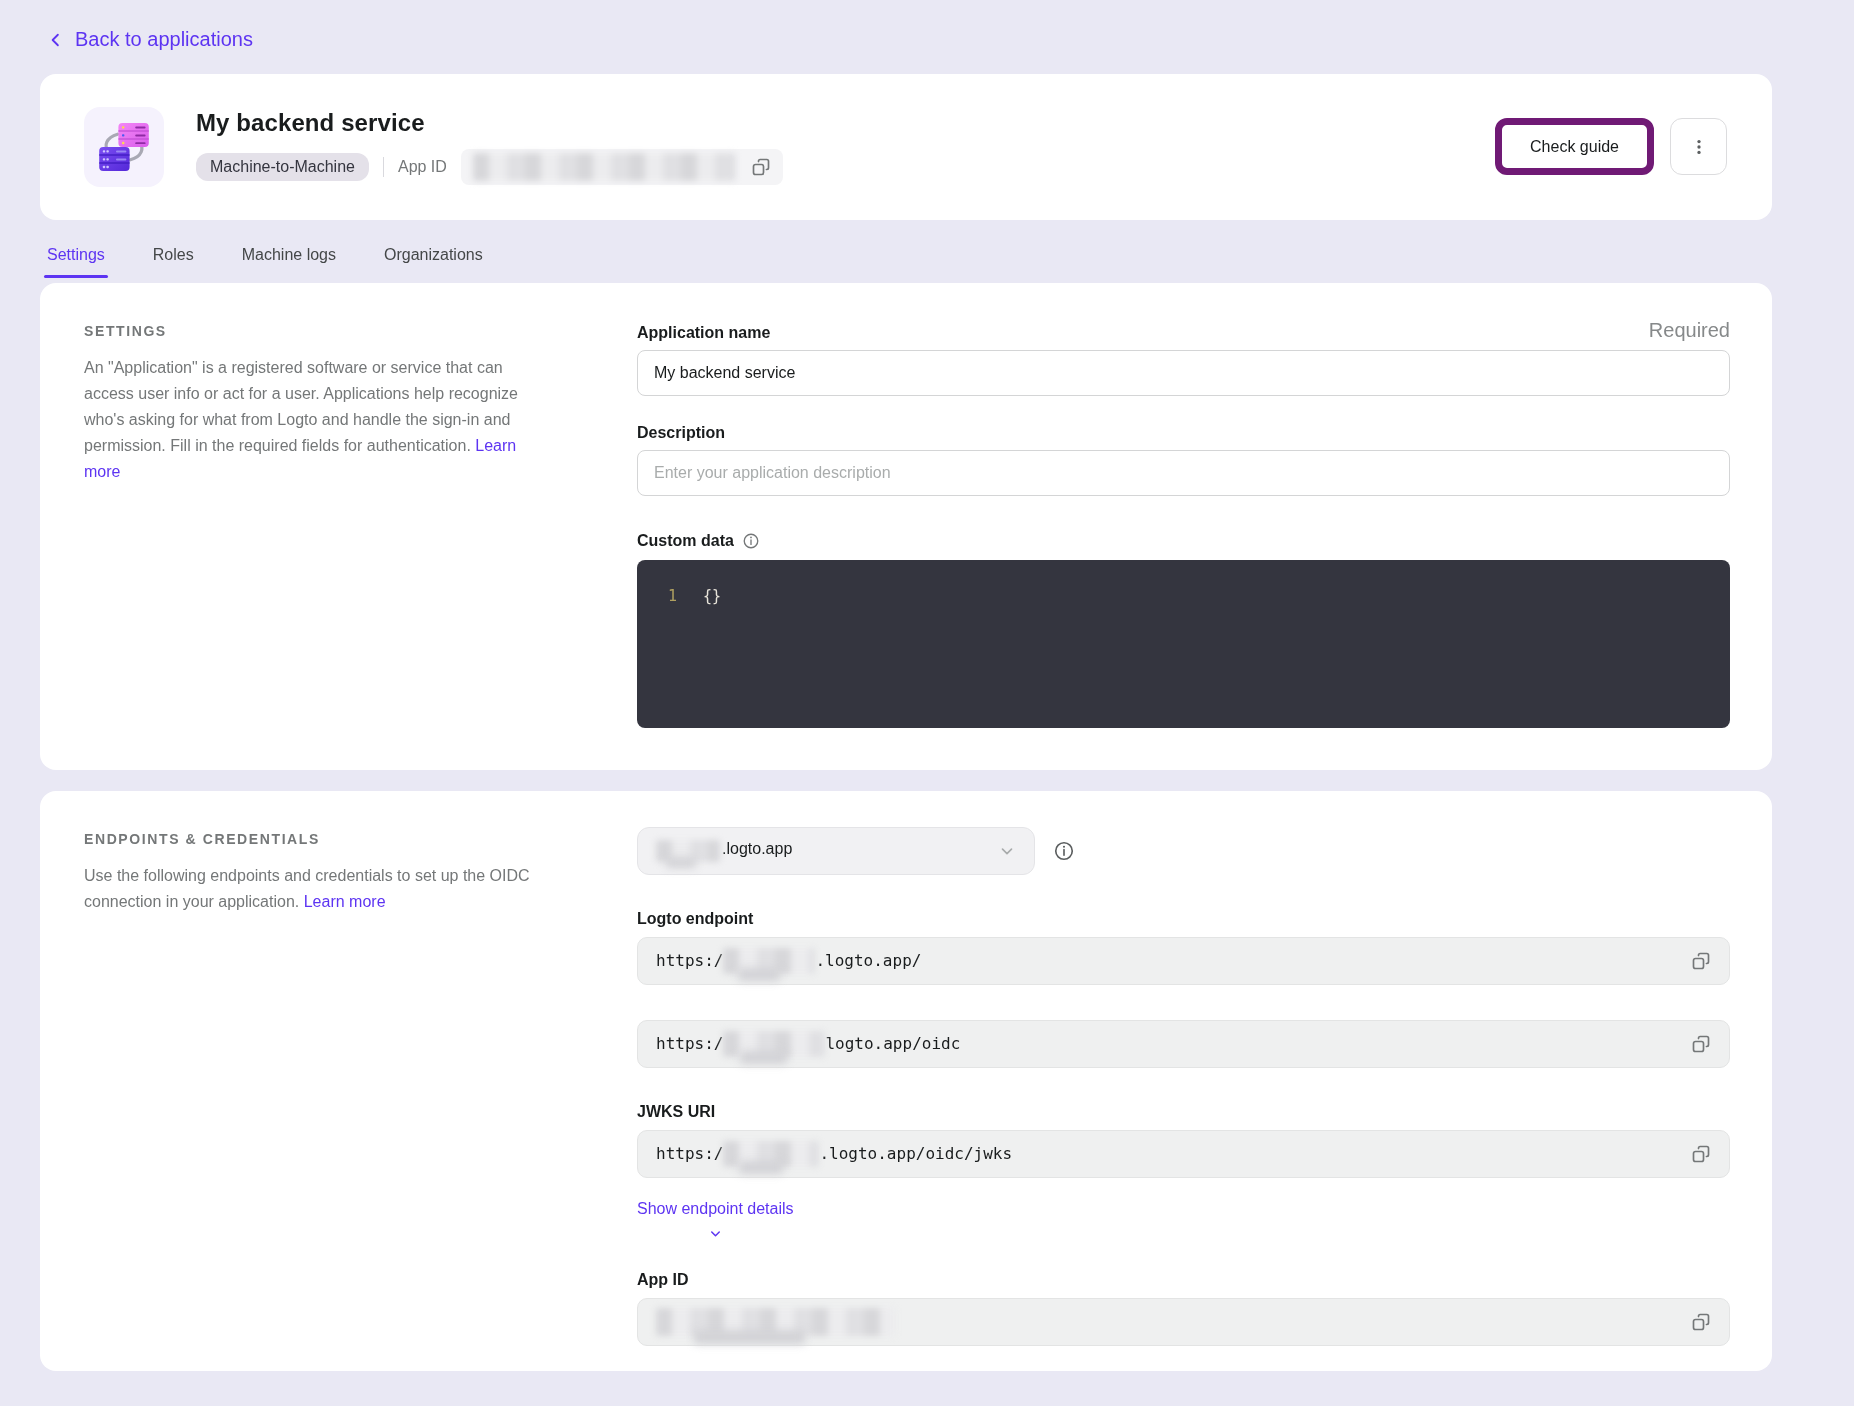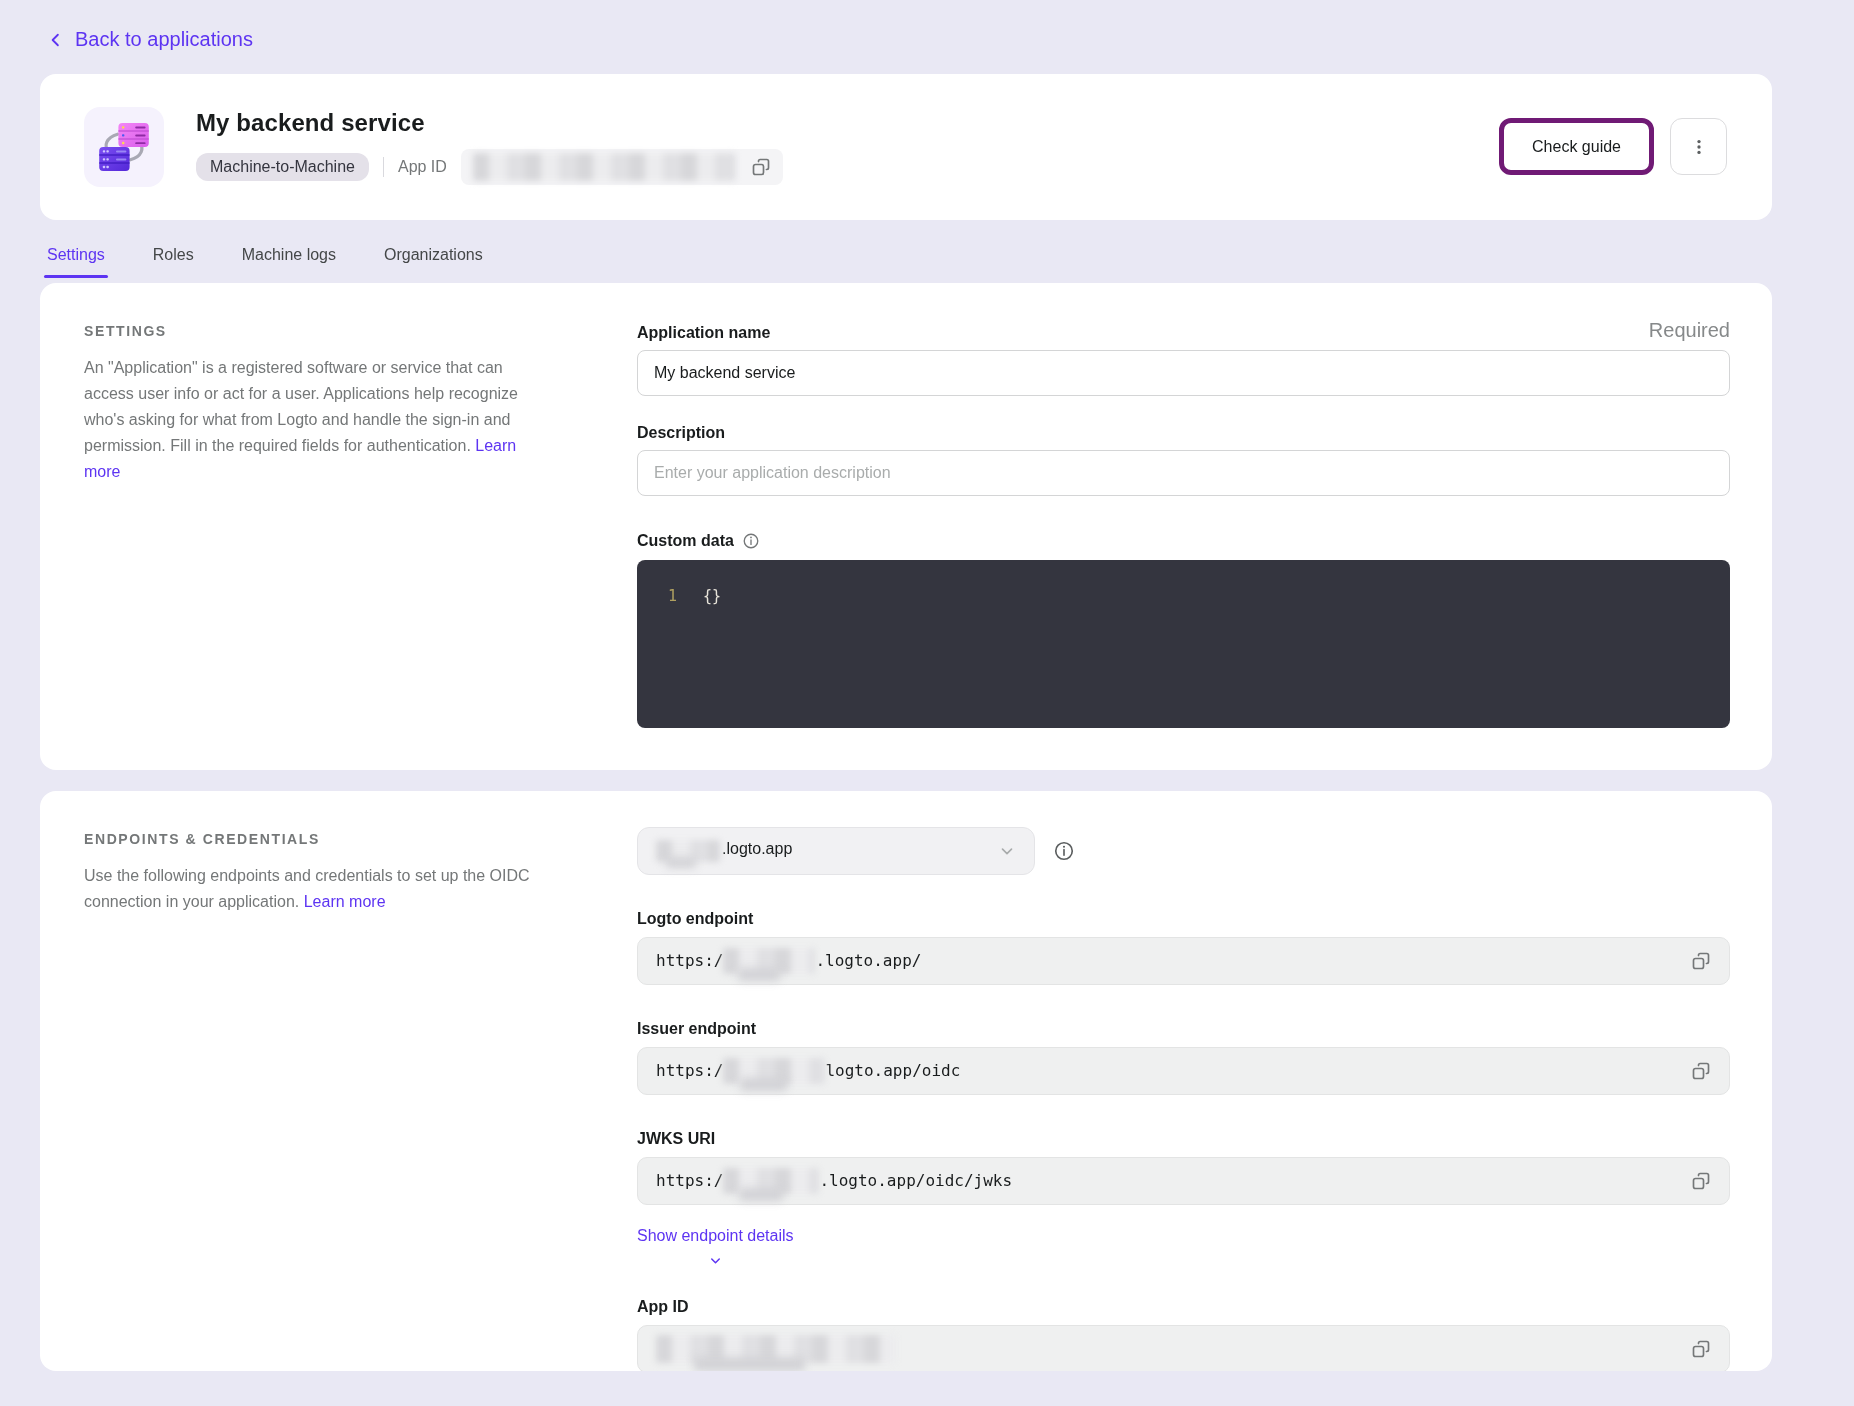--- a/index.html
+++ b/index.html
@@ -40,21 +40,21 @@
     padding:5px 14px; border-radius:12px; line-height:18px;
   }
   .v-divider { width:1px; height:20px; background:#d9d9de; }
   .appid-label { color:#747778; font-size:16px; }
   .appid-chip {
     background:#f4f4f6; border-radius:8px; height:36px;
     display:flex; align-items:center; gap:14px; padding:0 10px 0 12px;
   }
   .header-actions { display:flex; gap:16px; align-items:center; }
   .btn-outline {
-    background:#fff; border:5px solid #701a75; border-radius:12px;
+    background:#fff; border:7px solid #701a75; border-radius:12px;
     font-family:inherit; font-size:16px; font-weight:500; color:#191c1d;
     padding:0 28px; height:57px; cursor:pointer;
   }
   .btn-kebab {
     background:#fff; border:1px solid #dcdcde; border-radius:12px;
     width:57px; height:57px; display:flex; align-items:center; justify-content:center;
     cursor:pointer;
   }
 
   
@@ -322,21 +322,20 @@
             <button class="copy-btn">
               <svg width="20" height="20" viewBox="0 0 24 24" fill="none" stroke="#747778" stroke-width="2" stroke-linecap="round" style="transform:scaleX(-1);">
                   <rect x="9" y="9" width="12" height="12" rx="2.5"></rect>
                   <path d="M5.5 15H5a2 2 0 0 1-2-2V5a2 2 0 0 1 2-2h8a2 2 0 0 1 2 2v.5"></path>
                 </svg>
             </button>
           </div>
         </div>
 
         <div class="mt35">
-          <div class="ep-label">Issuer endpoint</div>
           <div class="ep-field">
             <span class="ep-text">
               <span>https:/</span><span class="redact tail" style="width:102px; height:26px;"></span><span>logto.app/oidc</span>
             </span>
             <button class="copy-btn">
               <svg width="20" height="20" viewBox="0 0 24 24" fill="none" stroke="#747778" stroke-width="2" stroke-linecap="round" style="transform:scaleX(-1);">
                   <rect x="9" y="9" width="12" height="12" rx="2.5"></rect>
                   <path d="M5.5 15H5a2 2 0 0 1-2-2V5a2 2 0 0 1 2-2h8a2 2 0 0 1 2 2v.5"></path>
                 </svg>
             </button>

